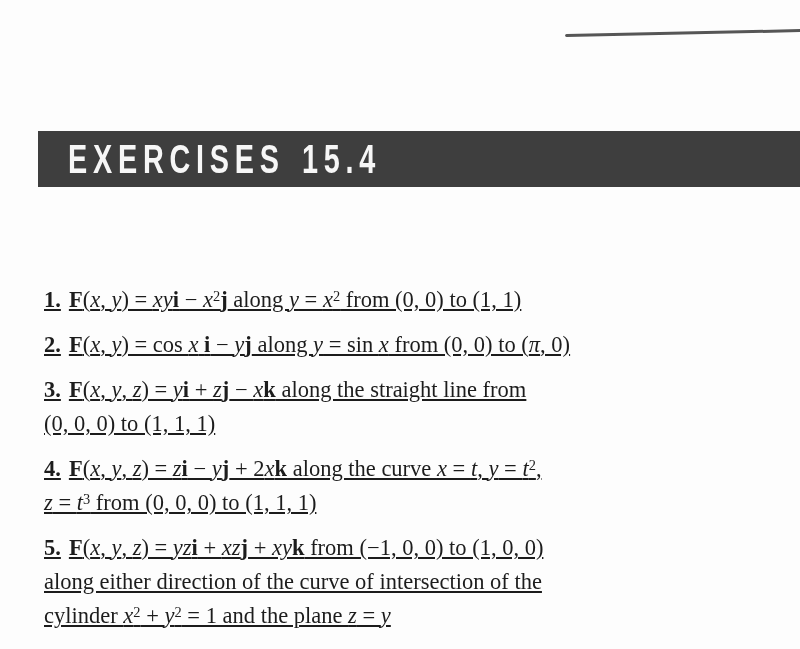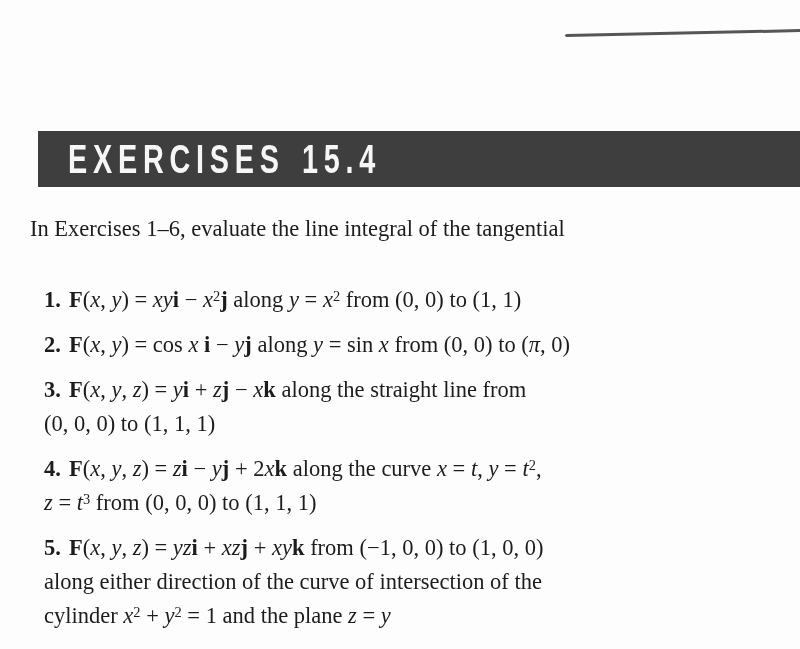--- a/index.html
+++ b/index.html
@@ -56,20 +56,21 @@
     font-size: 22.5px;
     line-height: 33px;
     white-space: nowrap;
   }
   .items {
     position: absolute;
     left: 44px;
     top: 283px;
     font-size: 22.5px;
     line-height: 34px;
+    text-decoration: underline;
   }
   .item { margin-bottom: 11px; white-space: nowrap; }
   .num { font-weight: bold; margin-right: 8px; }
   .body { }
   .r-i  { font-style: italic; }
   .r-b  { font-weight: bold; }
   .r-sup {
     font-size: 64%;
     position: relative;
     top: -0.45em;
@@ -81,21 +82,20 @@
 
 <div class="page">
 
   <div class="top-rule"></div>
 
   <div class="banner">
     <span class="banner-label">EXERCISES 15.4</span>
   </div>
 
   <div class="intro">
-    <div class="intro-line">In Exercises 1–6, evaluate the line integral of the tangential</div>
   </div>
 
   <div class="items">
 
     <div class="item"><span class="num">1.</span><span class="body"><span class="r-b">F</span><span>(</span><span class="r-i">x</span><span>, </span><span class="r-i">y</span><span>) = </span><span class="r-i">xy</span><span class="r-b">i</span><span> − </span><span class="r-i">x</span><span class="r-sup">2</span><span class="r-b">j</span><span> along </span><span class="r-i">y</span><span> = </span><span class="r-i">x</span><span class="r-sup">2</span><span> from (0, 0) to (1, 1)</span></span></div>
 
     <div class="item"><span class="num">2.</span><span class="body"><span class="r-b">F</span><span>(</span><span class="r-i">x</span><span>, </span><span class="r-i">y</span><span>) = cos </span><span class="r-i">x</span><span> </span><span class="r-b">i</span><span> − </span><span class="r-i">y</span><span class="r-b">j</span><span> along </span><span class="r-i">y</span><span> = sin </span><span class="r-i">x</span><span> from (0, 0) to (</span><span class="r-i">π</span><span>, 0)</span></span></div>
 
     <div class="item"><span class="num">3.</span><span class="body"><span class="r-b">F</span><span>(</span><span class="r-i">x</span><span>, </span><span class="r-i">y</span><span>, </span><span class="r-i">z</span><span>) = </span><span class="r-i">y</span><span class="r-b">i</span><span> + </span><span class="r-i">z</span><span class="r-b">j</span><span> − </span><span class="r-i">x</span><span class="r-b">k</span><span> along the straight line from</span><br><span>(0, 0, 0) to (1, 1, 1)</span></span></div>
 

